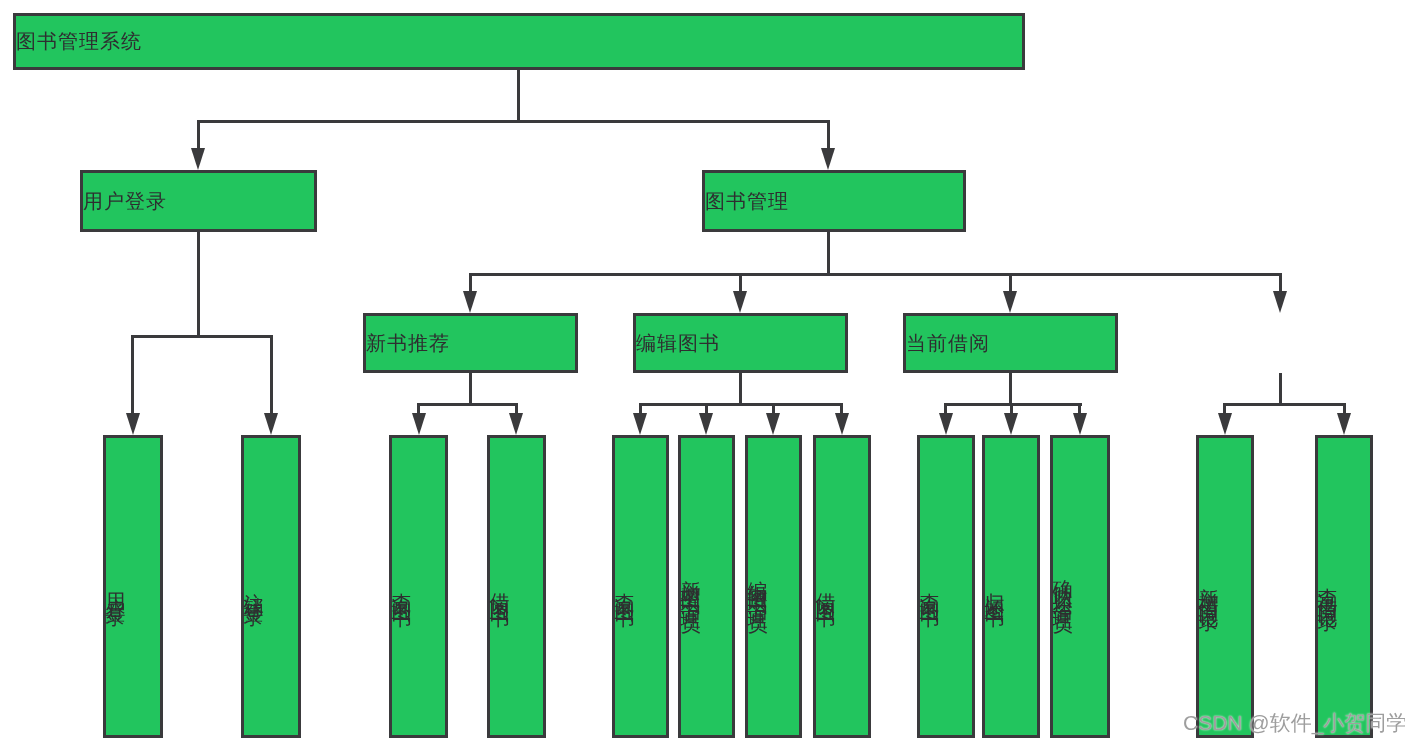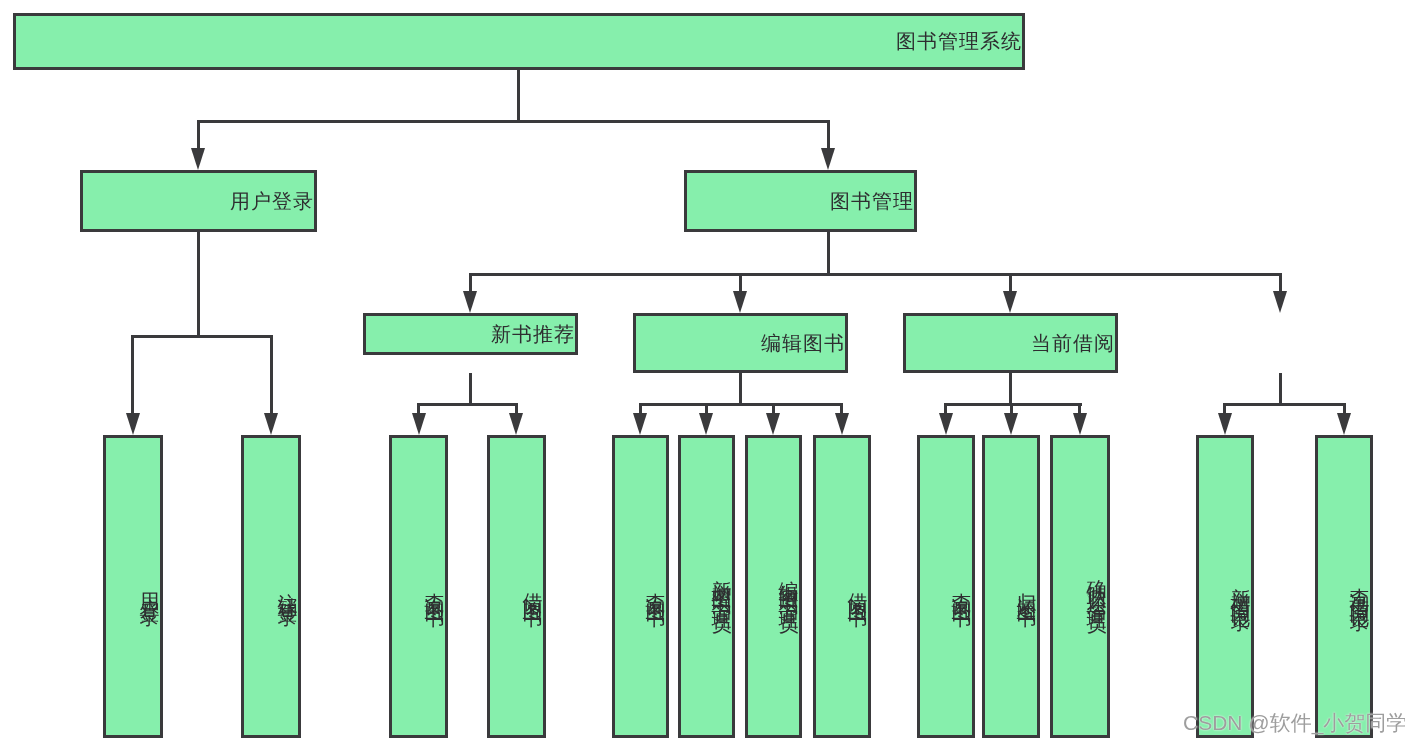--- a/index.html
+++ b/index.html
@@ -2,21 +2,21 @@
 <html style="--line: #3a3a3c; --text: #2e2e30; --watermark: #9e9e9e; --background: #ffffff;"><head>
 <meta charset="utf-8">
 <style>
   html,body{margin:0;padding:0;background:#fff;}
   .canvas{
     position:relative;width:1405px;height:747px;background:var(--background,#ffffff);
     font-family:"Liberation Sans",sans-serif;color:var(--text,#333333);overflow:hidden;
   }
   .node{
     position:absolute;box-sizing:border-box;border:3px solid var(--line,#3a3a3c);
-    background:#86efac;display:flex;align-items:center;justify-content:flex-end;
+    background:#22c55e;display:flex;align-items:center;justify-content:flex-start;
   }
   .node .h{font-size:20px;color:var(--text,#2e2e30);letter-spacing:1px;white-space:nowrap;}
   .node .v{
     writing-mode:vertical-rl;font-size:20px;letter-spacing:5px;
     color:var(--text,#2e2e30);line-height:1;
   }
   .vline,.hline{position:absolute;background:var(--line,#3a3a3c);}
   .vline{width:3px;}
   .hline{height:3px;}
   .arrow{
@@ -35,25 +35,25 @@
 
 <div class="canvas">
 
   <div class="node" style="left:13px;top:13px;width:1012px;height:57px">
     <span class="h">图书管理系统</span>
   </div>
 
   <div class="node" style="left:80px;top:170px;width:237px;height:62px">
     <span class="h">用户登录</span>
   </div>
-  <div class="node" style="left:684px;top:170px;width:233px;height:62px">
+  <div class="node" style="left:702px;top:170px;width:264px;height:62px">
     <span class="h">图书管理</span>
   </div>
 
-  <div class="node" style="left:363px;top:313px;width:215px;height:42px">
+  <div class="node" style="left:363px;top:313px;width:215px;height:60px">
     <span class="h">新书推荐</span>
   </div>
   <div class="node" style="left:633px;top:313px;width:215px;height:60px">
     <span class="h">编辑图书</span>
   </div>
   <div class="node" style="left:903px;top:313px;width:215px;height:60px">
     <span class="h">当前借阅</span>
   </div>
 
   <div class="node" style="left:103px;top:435px;width:60px;height:303px">

